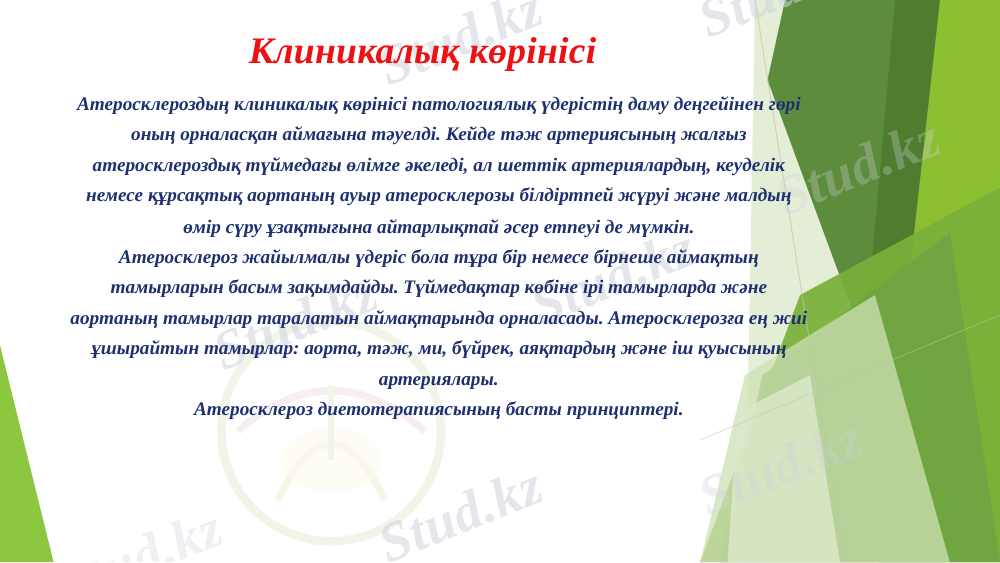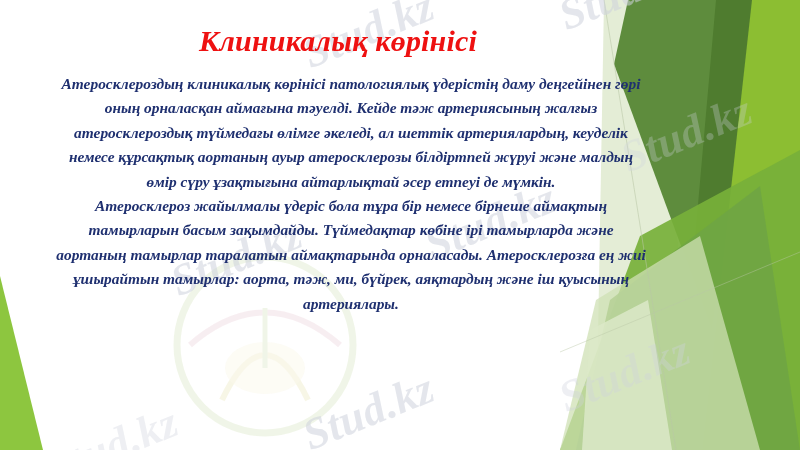--- a/index.html
+++ b/index.html
@@ -136,16 +136,17 @@
     <span class="wm-text" style="left:44px;  top:420px; font-size:44px; transform:rotate(-22deg); opacity:.35;">Stud.kz</span>
   </div>
 
   <div id="content">
 
     <h1 id="title">Клиникалық көрінісі</h1>
 
     <div id="body-text">
       <p>Атеросклероздың клиникалық көрінісі патологиялық үдерістің даму деңгейінен гөрі оның орналасқан аймағына тәуелді. Кейде тәж артериясының жалғыз атеросклероздық түймедағы өлімге әкеледі, ал шеттік артериялардың, кеуделік немесе құрсақтық аортаның ауыр атеросклерозы білдіртпей жүруі және малдың өмір сүру ұзақтығына айтарлықтай әсер етпеуі де мүмкін.</p>
       <p>Атеросклероз жайылмалы үдеріс бола тұра бір немесе бірнеше аймақтың тамырларын басым зақымдайды. Түймедақтар көбіне ірі тамырларда және аортаның тамырлар таралатын аймақтарында орналасады. Атеросклерозға ең жиі ұшырайтын тамырлар: аорта, тәж, ми, бүйрек, аяқтардың және іш қуысының артериялары.</p>
+      <p>Атеросклероз диетотерапиясының басты принциптері.</p>
     </div>
 
   </div>
 </div>
 
 </body></html>

